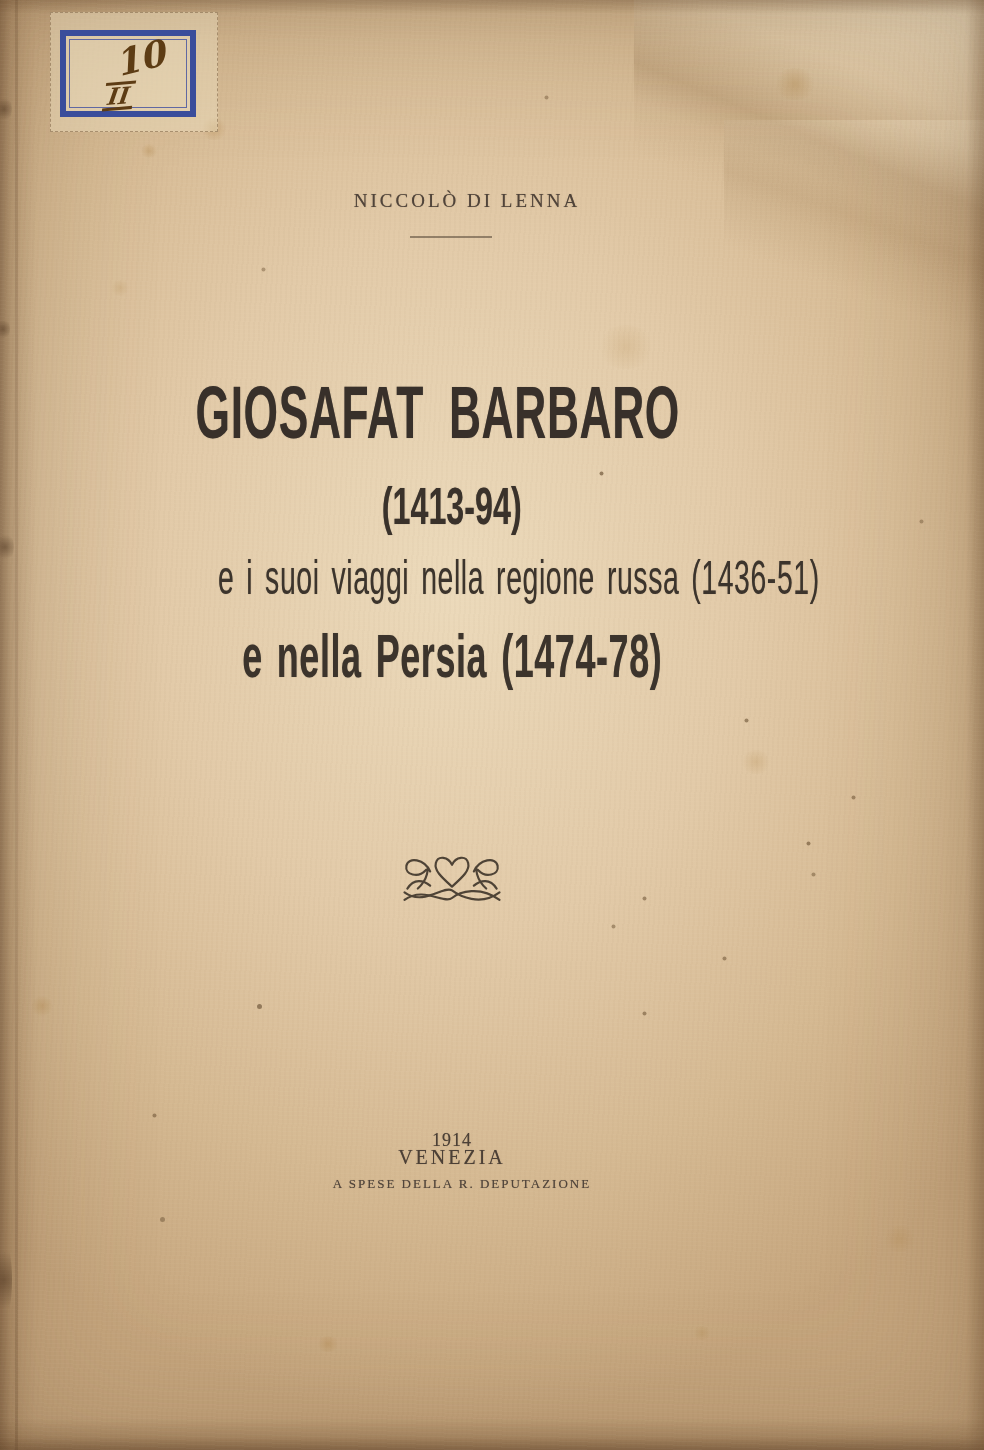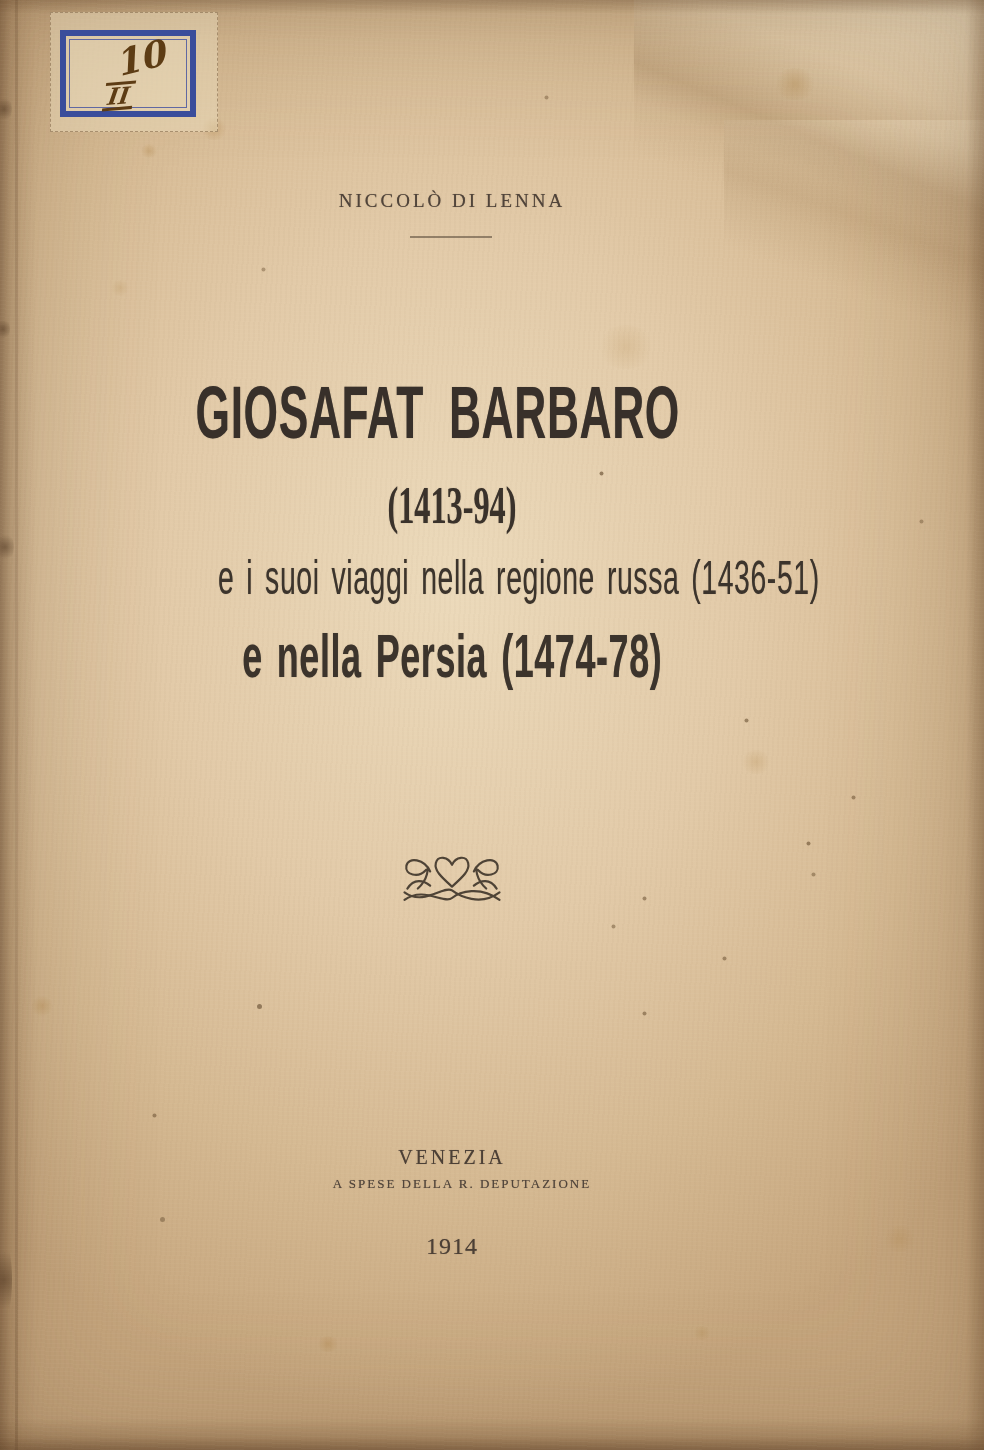--- a/index.html
+++ b/index.html
@@ -66,39 +66,39 @@
   .stamp-inner{position:absolute;inset:3px;border:1.5px solid rgba(73,86,160,.85);}
   .hw{position:absolute;color:#5d3c14;font-family:"DejaVu Serif", serif;font-style:italic;font-weight:bold;}
   .hw-num{left:52px;top:0px;font-size:36px;transform:rotate(-14deg) skewX(-6deg);}
   .hw-roman{left:38px;top:46px;font-size:23px;line-height:.95;padding:0 4px;
     border-top:3px solid #5d3c14;border-bottom:3px solid #5d3c14;
     transform:rotate(-5deg) skewX(-14deg);}
 
   
   .line{position:absolute;left:0;width:904px;text-align:center;white-space:nowrap;}
   .cond{display:inline-block;transform-origin:50% 50%;white-space:nowrap;}
-  .author{top:190px;font-size:19px;letter-spacing:3px;color:#50443a;text-shadow:0 0 .8px rgba(80,64,50,.6);}
+  .author{top:190px;font-size:19px;letter-spacing:3px;color:#50443a;text-shadow:0 0 .8px rgba(80,64,50,.6);padding-left:15px;}
   .author-rule{position:absolute;left:410px;top:236px;width:82px;height:2px;background:rgba(92,76,60,.6);}
   .title{top:376px;font-size:74px;line-height:1;font-weight:bold;color:#38302a;
     font-family:"Liberation Sans", sans-serif;letter-spacing:1px;word-spacing:20px;
     margin-left:-14px;text-shadow:0 0 1px rgba(56,48,42,.5);}
   .title .cond{transform:scaleX(.60);}
   .dates{top:480px;font-size:52px;line-height:1;font-weight:bold;color:#3a322b;
-    font-family:Liberation Serif, serif;text-shadow:0 0 1px rgba(56,48,42,.5);}
+    font-family:Liberation Sans, sans-serif;text-shadow:0 0 1px rgba(56,48,42,.5);}
   .dates .cond{transform:scaleX(.62);}
   .subtitle1{top:553px;font-size:49px;line-height:1;font-weight:normal;color:#3c342c;
     font-family:"Liberation Sans", sans-serif;letter-spacing:1px;word-spacing:6px;text-shadow:0 0 1px rgba(56,48,42,.45);}
   .subtitle1 .cond{transform:scaleX(.58);}
   .subtitle2{top:625px;font-size:62px;line-height:1;font-weight:bold;color:#3c342c;
     font-family:"Liberation Sans", sans-serif;letter-spacing:1px;word-spacing:6px;text-shadow:0 0 1px rgba(56,48,42,.45);}
   .subtitle2 .cond{transform:scaleX(.58);}
   .ornament{position:absolute;left:0;top:848px;width:904px;text-align:center;}
   .city{top:1146px;font-size:20px;letter-spacing:3px;color:#4c4036;text-shadow:0 0 .8px rgba(76,64,54,.6);}
   .publisher{top:1176px;font-size:13px;letter-spacing:2px;color:#51453b;margin-left:10px;text-shadow:0 0 .7px rgba(76,64,54,.55);}
-  .year{top:1233px;font-size:24px;letter-spacing:1px;color:#4c4036;text-shadow:0 0 .8px rgba(76,64,54,.6);}
+  .year{top:1130px;font-size:18px;letter-spacing:1px;color:#4c4036;text-shadow:0 0 .8px rgba(76,64,54,.6);}
 </style>
 </head>
 <body>
 
 <div class="cover">
 
   <div class="corner-crease"></div>
   <div class="corner-crease2"></div>
   <div class="edges"></div>
   <div class="spine-crease"></div>

